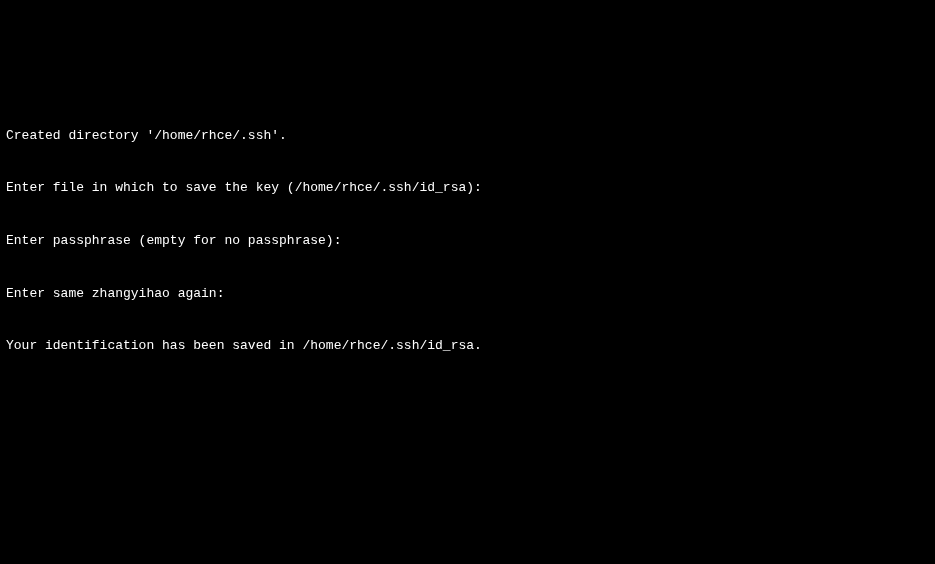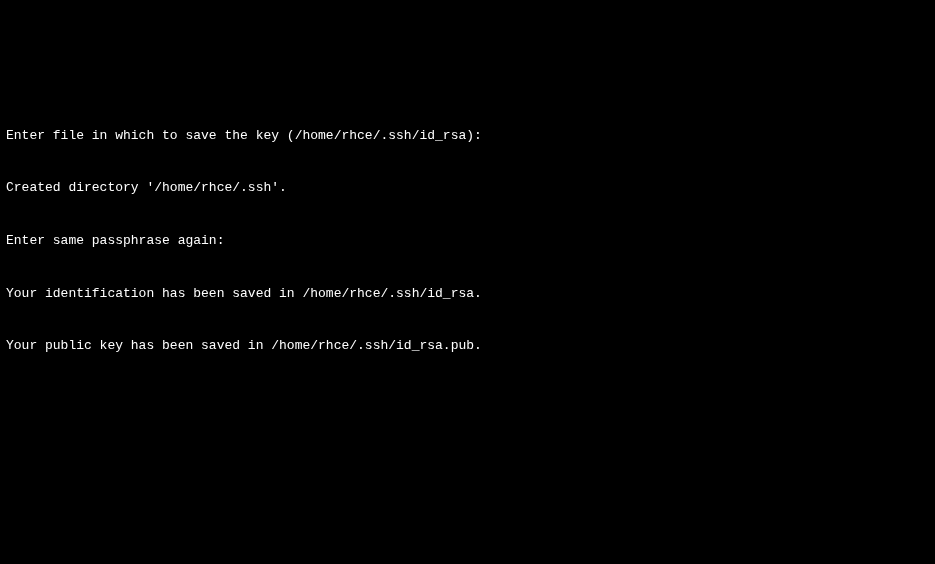--- a/index.html
+++ b/index.html
@@ -21,25 +21,25 @@
     position: relative;
   }
   .line { display: block; }
 </style>
 </head>
 <body>
 
 
 
 <div class="terminal">
+  <span class="line">Created directory '/home/rhce/.ssh'.</span>
   <span class="line">Enter file in which to save the key (/home/rhce/.ssh/id_rsa):</span>
-  <span class="line">Created directory '/home/rhce/.ssh'.</span>
-  <span class="line">Enter same passphrase again:</span>
+  <span class="line">Enter passphrase (empty for no passphrase):</span>
+  <span class="line">Enter same zhangyihao again:</span>
   <span class="line">Your identification has been saved in /home/rhce/.ssh/id_rsa.</span>
-  <span class="line">Your public key has been saved in /home/rhce/.ssh/id_rsa.pub.</span>
   
   
   
   
   
   
   
   
   
   

